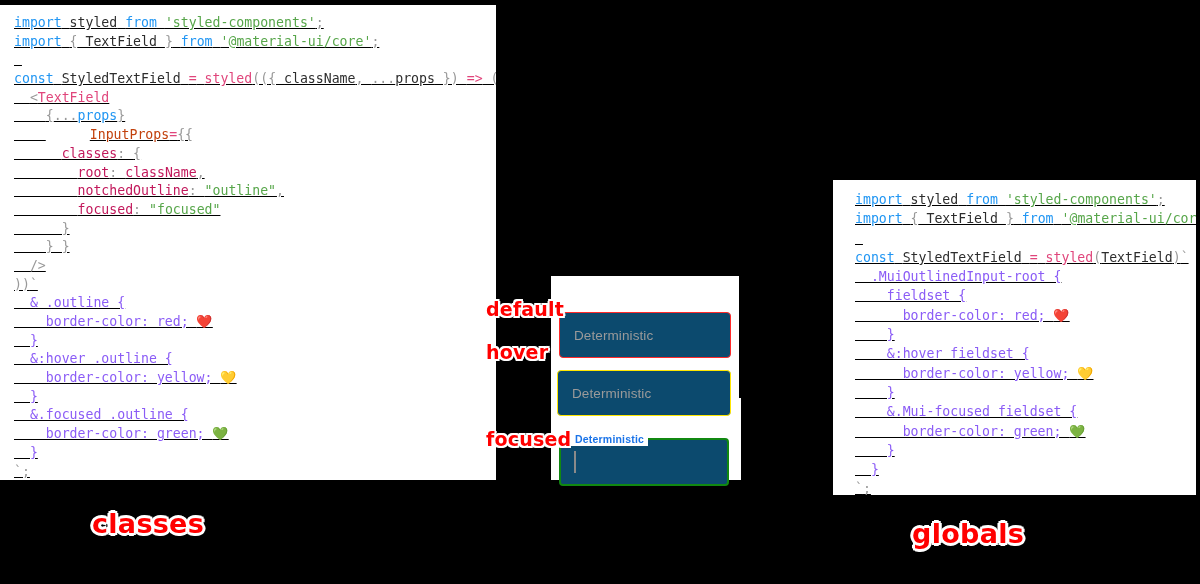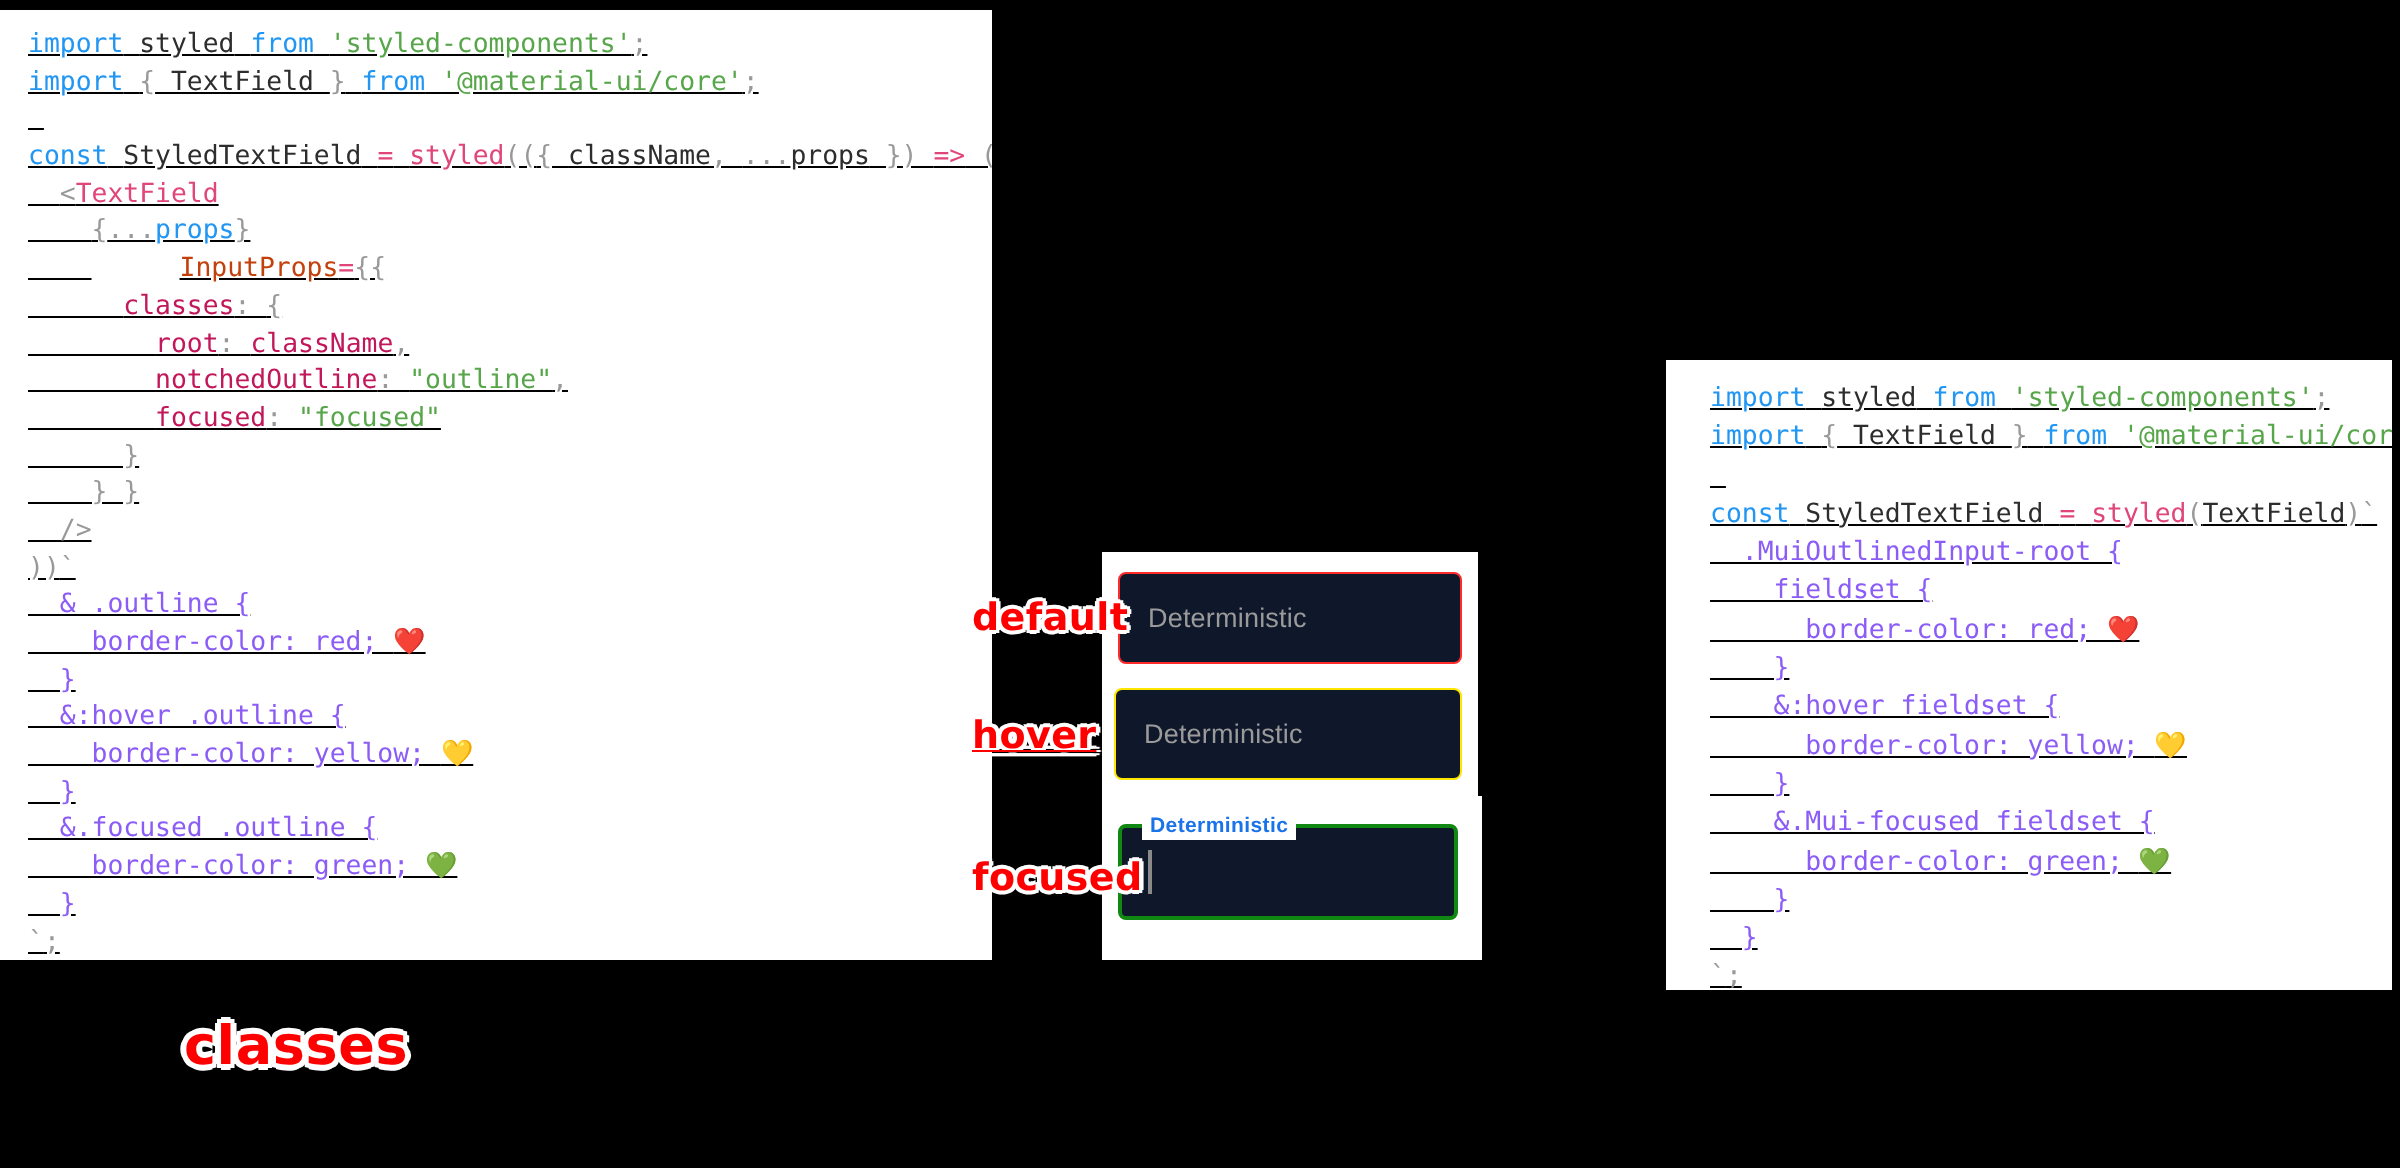--- a/index.html
+++ b/index.html
@@ -42,21 +42,21 @@
   
   .widget-top{
     position:absolute;left:551px;top:276px;width:188px;height:122px;
     background:#ffffff;
   }
   .widget-bottom{
     position:absolute;left:551px;top:398px;width:190px;height:82px;
     background:#ffffff;
   }
   .tf{
-    position:absolute;box-sizing:border-box;border-radius:4px;background:#0f172a;
+    position:absolute;box-sizing:border-box;border-radius:4px;background:#0c4a6e;margin-top:26px;
   }
   .tf-label{
     position:absolute;left:14px;top:50%;transform:translateY(-50%);
     font-family:"Liberation Sans","DejaVu Sans",sans-serif;
     font-size:13.5px;color:#9a9a9a;letter-spacing:.1px;
   }
   #tf-default{left:559px;top:286px;width:172px;height:46px;border:1.4px solid #ff2a2a;}
   #tf-hover{left:557px;top:344px;width:174px;height:46px;border:1.6px solid #ffe600;}
   #tf-focused{left:559px;top:412px;width:170px;height:48px;border:2.2px solid #118811;}
 
@@ -76,21 +76,21 @@
     font-family:"DejaVu Sans","Liberation Sans",sans-serif;
     font-weight:bold;color:#ff0000;font-size:19px;letter-spacing:.2px;
     text-shadow:
       -1.6px -1.6px 0 #fff, 1.6px -1.6px 0 #fff,
       -1.6px  1.6px 0 #fff, 1.6px  1.6px 0 #fff,
       -2.2px 0 0 #fff, 2.2px 0 0 #fff, 0 -2.2px 0 #fff, 0 2.2px 0 #fff;
     white-space:nowrap;
     margin-left:31px;
   }
   #annot-default{left:455px;top:298px;}
-  #annot-hover  {left:455px;top:357px;text-decoration:underline;}
+  #annot-hover  {left:455px;top:341px;}
   #annot-focused{left:455px;top:428px;}
 
   .caption{
     position:absolute;
     font-family:"DejaVu Sans","Liberation Sans",sans-serif;
     font-weight:bold;color:#ff0000;font-size:27px;letter-spacing:.3px;
     text-shadow:
       -2px -2px 0 #fff, 2px -2px 0 #fff,
       -2px  2px 0 #fff, 2px  2px 0 #fff,
       -3px 0 0 #fff, 3px 0 0 #fff, 0 -3px 0 #fff, 0 3px 0 #fff;
@@ -122,14 +122,15 @@
   <div class="tf" id="tf-focused">
     <span class="notch">Deterministic</span>
     <span class="caret"></span>
   </div>
 
   <div class="annot" id="annot-default">default</div>
   <div class="annot" id="annot-hover">hover</div>
   <div class="annot" id="annot-focused">focused</div>
 
   <div class="caption" id="caption-classes">classes</div>
+  <div class="caption" id="caption-globals">globals</div>
 
 </div>
 
 </body></html>

